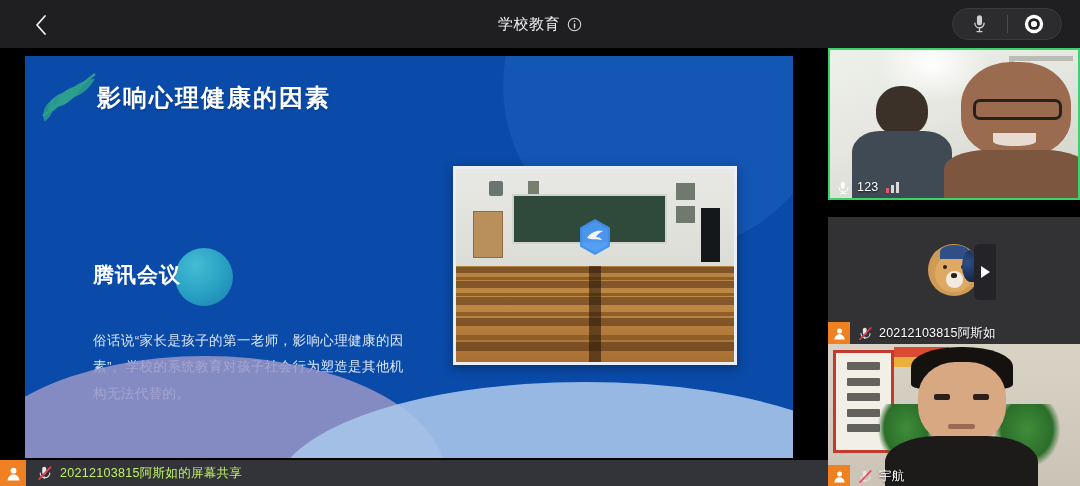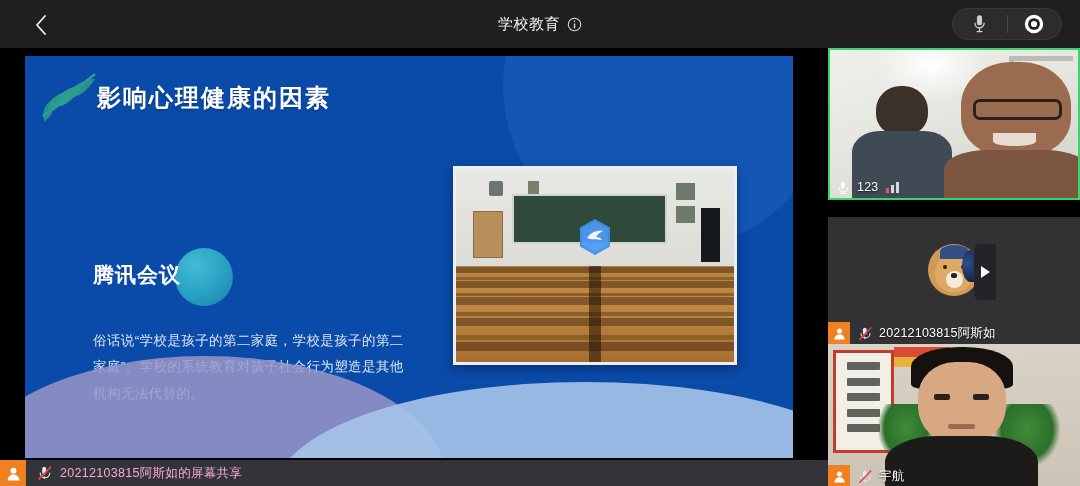--- a/index.html
+++ b/index.html
@@ -109,21 +109,21 @@
   
   .share-bar{
     position:absolute; left:0; bottom:0; width:828px; height:26px;
     background:#33333a; display:flex; align-items:center; z-index:30;
   }
   .av-badge{
     width:26px; height:26px; background:#f08122;
     display:flex; align-items:center; justify-content:center; flex:0 0 26px;
   }
   .share-mic{ margin-left:11px; width:16px; height:16px; flex:0 0 16px; }
-  .share-text{ color:#f9a8d4; font-size:12.5px; margin-left:7px; letter-spacing:.3px; }
+  .share-text{ color:#bef264; font-size:12.5px; margin-left:7px; letter-spacing:.3px; }
 
   
   .videos{
     position:absolute; right:0; top:48px; width:252px; height:438px; background:#000;
   }
   .tile{ position:relative; width:252px; overflow:hidden; background:#2b2b2e; }
   .tile-1{ height:152px; border:2px solid #3bd36b; }
   .tile-2{ height:127px; background:#323235;margin-top:17px; }
   .tile-3{ height:143px; }
 
@@ -256,21 +256,21 @@
           <path d="M12 46 C12 36 18 30 28 27 C24 37 20 43 12 46 Z" opacity=".9"></path>
           <path d="M30 32 C34 22 44 16 56 14 C50 24 42 30 30 32 Z" opacity=".85"></path>
           <path d="M8 54 C6 46 9 39 16 34 C16 44 14 50 8 54 Z" opacity=".8"></path>
         </g>
       </svg>
 
       <div class="slide-title">影响心理健康的因素</div>
 
       <div class="sub-circle"></div>
       <div class="slide-sub">腾讯会议</div>
-      <div class="slide-body">俗话说“学校是孩子的第二家庭，学校是孩子的第二家庭”。学校的系统教育对孩子社会行为塑造是其他机构无法代替的。</div>
+      <div class="slide-body">俗话说“家长是孩子的第一老师，影响心理健康的因素”。学校的系统教育对孩子社会行为塑造是其他机构无法代替的。</div>
 
       <div class="photo">
         <div class="hall">
           <div class="hall-wall"></div>
           <div class="hall-clock"></div>
           <div class="hall-spk"></div>
           <div class="hall-board"></div>
           <div class="hall-podium"></div>
           <div class="hall-vent"></div>
           <div class="hall-vent2"></div>

